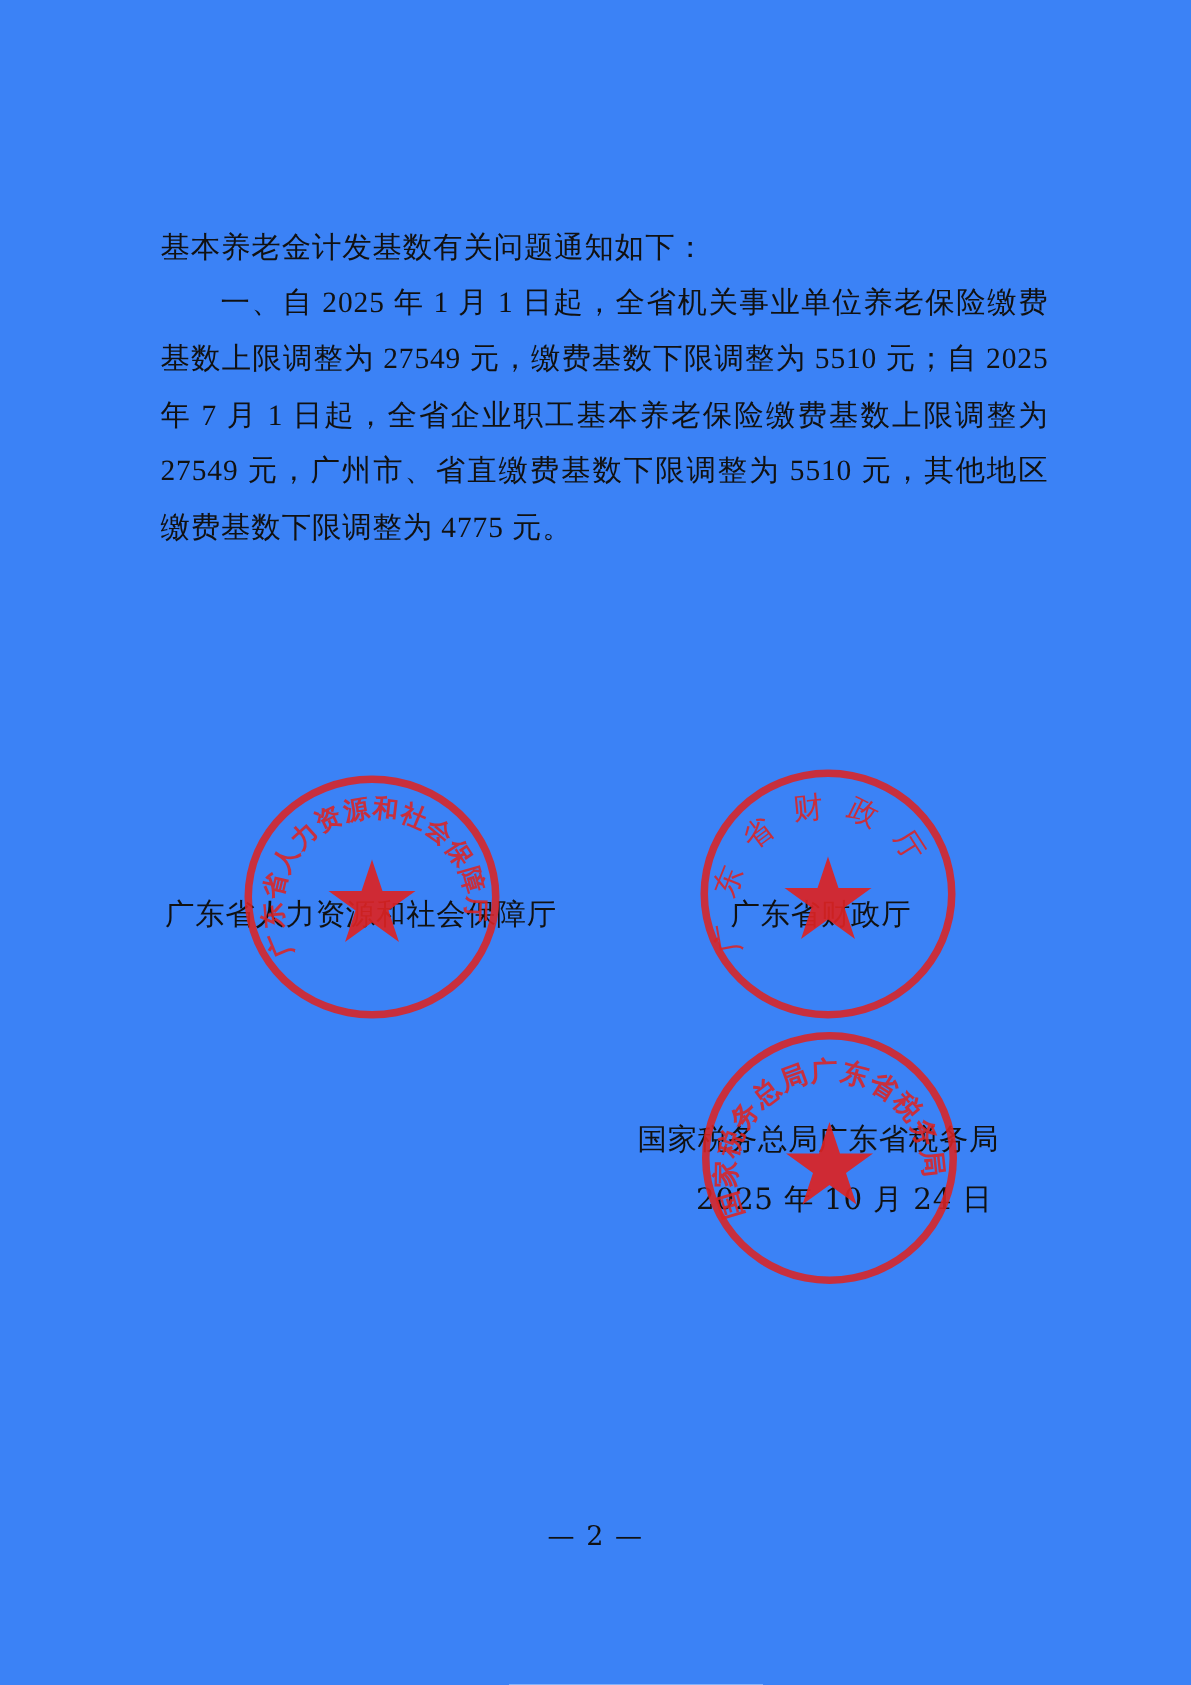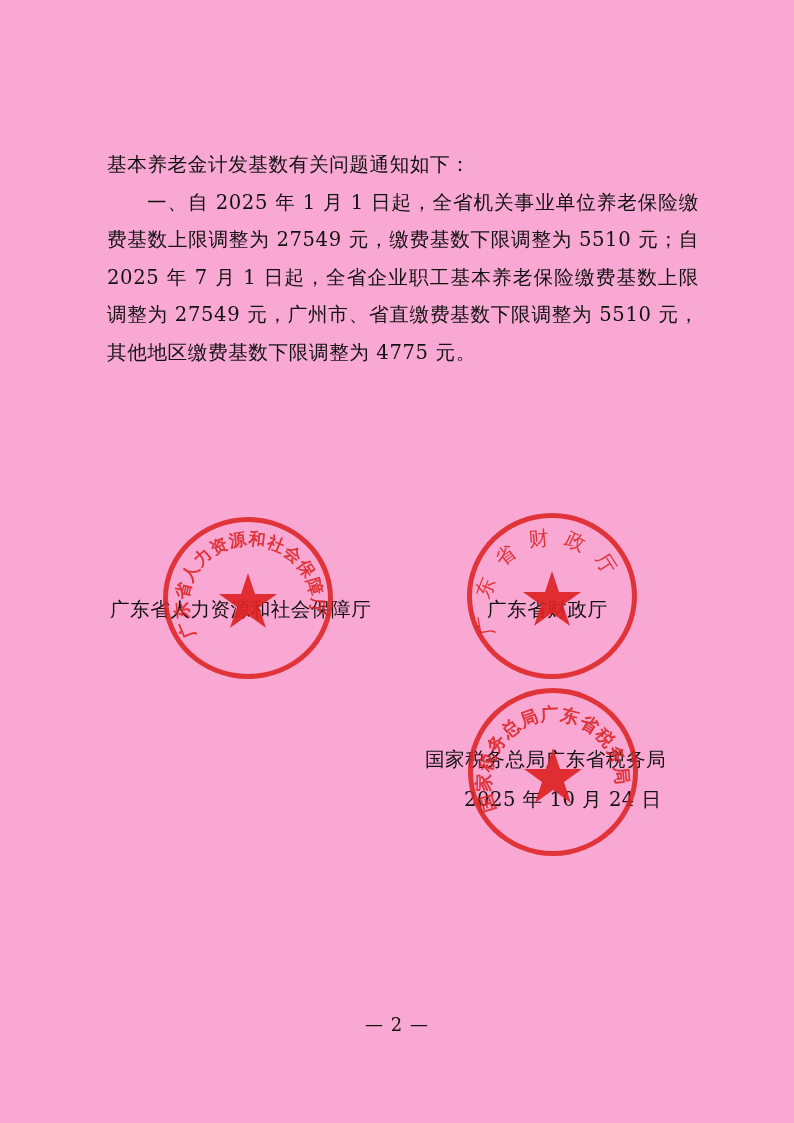--- a/index.html
+++ b/index.html
@@ -12,38 +12,39 @@
     height: 1123px;
     position: relative;
     overflow: hidden;
     font-family: "DejaVu Serif", "Liberation Serif", serif;
     color: #111111;
   }
   .page {
     position: absolute;
     left: 0; top: 0;
     width: 794px; height: 1123px;
-    background: #f9a8d4;
+    background: #3b82f6;
   }
   .body-text {
     position: absolute;
     left: 107px;
     top: 146px;
     width: 592px;
     font-size: 19.6px;
     line-height: 37.5px;
     letter-spacing: 0.6px;
     text-align: justify;
   }
   .para {
     margin: 0;
     padding: 0;
   }
   .para.indent {
     text-indent: 40px;
+    font-family: Liberation Serif, serif;
   }
   .para.first {
     text-indent: 0;
   }
   .sig-text {
     position: absolute;
     font-size: 19.6px;
     line-height: 24px;
     white-space: nowrap;
     letter-spacing: 0.5px;

